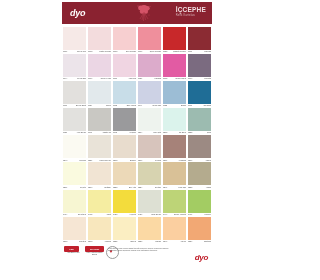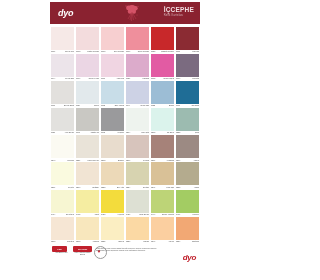--- a/index.html
+++ b/index.html
@@ -6,20 +6,21 @@
   body{
     width:247px;height:280px;
     background:#ffffff;
     font-family:"Liberation Sans", sans-serif;
     overflow:hidden;
   }
   #page{
     position:relative;
     width:247px;height:280px;
     background:#ffffff;
+    margin-left:12px;
   }
   .card{
     position:absolute;
     left:50px; top:2px;
     width:150px; height:276px;
     background:#ffffff;
   }
 
   
   .header{

